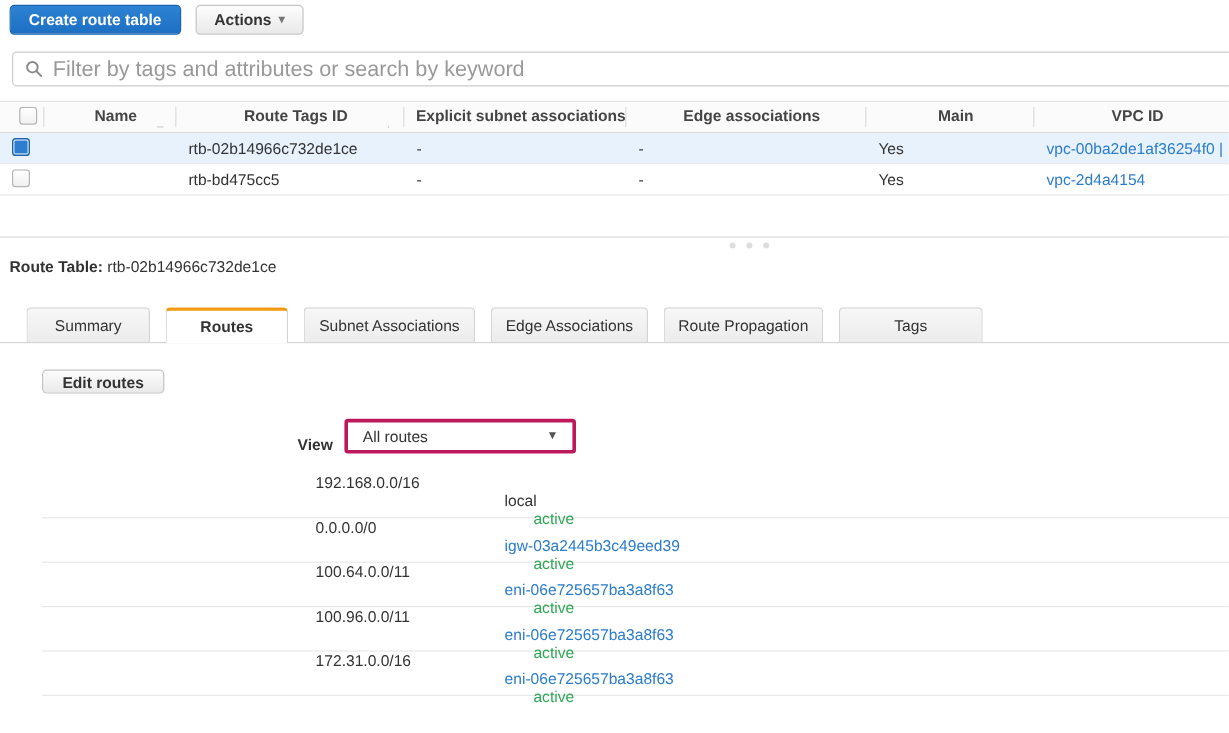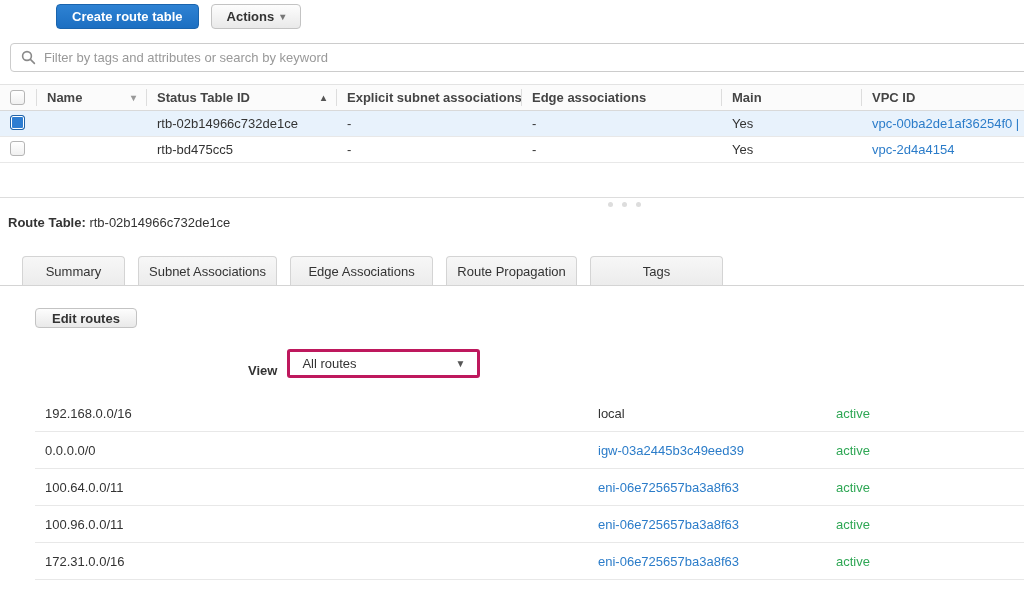--- a/index.html
+++ b/index.html
@@ -13,53 +13,53 @@
 
   
   .toolbar { padding: 4px 0 0 8px; height: 30px; display: flex; align-items: flex-start; }
   .btn {
     display: inline-flex; align-items: center; justify-content: center;
     height: 25px; padding: 0 15px; border-radius: 4px;
     font-weight: bold; font-size: 13px; cursor: pointer;
   }
   .btn-primary {
     background: linear-gradient(to bottom, #2e82d3, #1c6fc2);
-    border: 1px solid #1a64ad; color: #fff; margin-right: 12px; margin-left: 48px;
+    border: 1px solid #1a64ad; color: #fff; margin-right: 12px;
   }
   .btn-default {
     background: linear-gradient(to bottom, #fdfdfd, #e9e9e9);
     border: 1px solid #c3c3c3; color: #333;
   }
   .caret { font-size: 10px; color: #777; margin-left: 6px; line-height: 1; }
 
   
   .filterbar {
     margin: 13px -4px 0 10px; height: 29px;
     border: 1px solid #ccc; border-radius: 4px;
     display: flex; align-items: center; padding: 0 10px; background: #fff;
   }
   .filterbar svg { margin-right: 8px; flex: 0 0 auto; }
   .filterbar input {
-    border: none; outline: none; flex: 1; font-size: 13px;
+    border: none; outline: none; flex: 1; font-size: 18px;
     font-family: "Liberation Sans", sans-serif; color: #333; background: transparent;
   }
   .filterbar input::placeholder { color: #999; }
 
   
   .rt-table { margin-top: 12px; width: 100%; }
   .rt-header {
     display: flex; height: 27px; align-items: center;
     background: #fbfbfb; border-top: 1px solid #e3e3e3; border-bottom: 1px solid #d9d9d9;
     font-weight: bold; color: #454545;
   }
   .rt-header .cell { border-right: 1px solid #ddd; height: 17px; display: flex; align-items: center; }
   .rt-header .cell:last-child { border-right: none; }
   .rt-row { display: flex; height: 26px; align-items: center; border-bottom: 1px solid #e8e8e8; background: #fff; }
   .rt-row.selected { background: #e8f2fc; }
-  .cell { padding-left: 10px; overflow: hidden; white-space: nowrap; }
+  .cell { padding-left: 10px; overflow: hidden; white-space: nowrap; flex-direction: column; }
   .col-check { width: 37px; flex: 0 0 auto; padding-left: 10px; }
   .col-name  { width: 110px; flex: 0 0 auto; }
   .col-rtid  { width: 190px; flex: 0 0 auto; }
   .col-esa   { width: 185px; flex: 0 0 auto; }
   .col-edge  { width: 200px; flex: 0 0 auto; }
   .col-main  { width: 140px; flex: 0 0 auto; }
   .col-vpc   { flex: 1; }
   .sort-icon { margin-left: auto; padding-right: 10px; font-size: 10px; line-height: 1; }
   .sort-grey { color: #999; }
   .sort-dark { color: #555; }
@@ -113,21 +113,21 @@
   .select .caret-dark { margin-left: auto; font-size: 10px; color: #555; line-height: 1; }
 
   
   .routes-table { margin: 17px 0 0 35px; width: calc(100% - 35px); }
   .routes-header {
     display: flex; height: 28px; align-items: center;
     background: linear-gradient(to bottom, #f6f6f6, #e7e7e7);
     border-bottom: 1px solid #c9c9c9; font-weight: bold; color: #444;
   }
   .routes-header .rcell { height: 16px; display: flex; align-items: center; }
-  .routes-row { display: flex; height: 37px; align-items: center; border-bottom: 1px solid #e8e8e8; }
+  .routes-row { display: flex; height: 37px; align-items: center; border-bottom: 1px solid #e8e8e8; flex-direction: column; }
   .rcell { padding-left: 10px; white-space: nowrap; overflow: hidden; }
   .rcol-dest   { width: 553px; flex: 0 0 auto; }
   .rcol-target { width: 238px; flex: 0 0 auto; border-left: 1px solid #cfcfcf; }
   .rcol-status { width: 190px; flex: 0 0 auto; border-left: 1px solid #cfcfcf; }
   .rcol-fill   { flex: 1; border-left: 1px solid #cfcfcf; height: 16px; }
   .routes-row .rcol-target, .routes-row .rcol-status, .routes-row .rcol-fill { border-left: none; }
   .status-active { color: #2fa755; }
 </style>
 </head>
 <body>
@@ -156,21 +156,21 @@
 <div class="rt-table">
   <div class="rt-header">
     <div class="cell col-check">
         <span class="checkbox"></span>
       </div>
     <div class="cell col-name">
       <span>Name</span>
       <span class="sort-icon sort-grey">▾</span>
     </div>
     <div class="cell col-rtid">
-      <span>Status Table ID</span>
+      <span>Route Tags ID</span>
       <span class="sort-icon sort-dark">▴</span>
     </div>
     <div class="cell col-esa">Explicit subnet associations</div>
     <div class="cell col-edge">Edge associations</div>
     <div class="cell col-main">Main</div>
     <div class="cell col-vpc">VPC ID</div>
   </div>
 
   <div class="rt-row selected">
     <div class="cell col-check"><span class="checkbox checked"></span></div>
@@ -204,20 +204,21 @@
 
 
 <div class="detail-title">
   <b>Route Table:</b>
   <span>rtb-02b14966c732de1ce</span>
 </div>
 
 
 <div class="tabs">
   <div class="tab">Summary</div>
+  <div class="tab active">Routes</div>
   <div class="tab">Subnet Associations</div>
   <div class="tab">Edge Associations</div>
   <div class="tab">Route Propagation</div>
   <div class="tab">Tags</div>
 </div>
 
 
 <button class="btn btn-default edit-btn">Edit routes</button>
 
 

